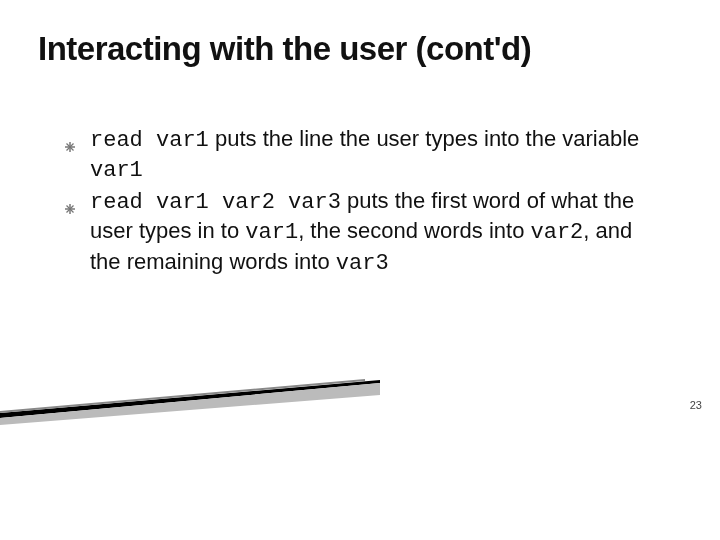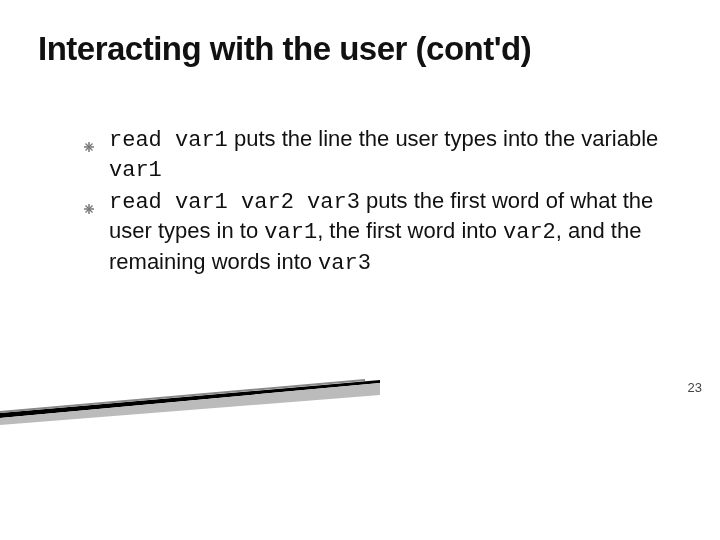--- a/index.html
+++ b/index.html
@@ -24,21 +24,21 @@
     position: absolute;
     top: 30px;
     left: 38px;
     font-size: 33px;
     font-weight: 700;
     letter-spacing: -0.5px;
   }
   .content {
     position: absolute;
     top: 125px;
-    left: 77px;
+    left: 58px;
     width: 590px;
     font-size: 22px;
     line-height: 1.28;
   }
   .bullet-item {
     position: relative;
     padding-left: 32px;
     margin-bottom: 2px;
   }
   .bullet-item .bullet-icon {
@@ -51,23 +51,23 @@
     font-size: 22px;
     line-height: 1.32;
     margin-top: 2px;
     white-space: pre;
   }
   .mono {
     font-family: "Courier New", Courier, monospace;
   }
   .page-number {
     position: absolute;
-    bottom: 30px;
+    bottom: 14px;
     right: 18px;
-    font-size: 13px;
+    font-size: 11px;
     color: #444;
   }
   
   .deco {
     position: absolute;
     left: 0;
     bottom: 0;
     width: 380px;
     height: 70px;
     pointer-events: none;
@@ -96,21 +96,21 @@
 
     <div class="bullet-item">
       <span class="bullet-icon">
         <svg width="12" height="12" viewBox="0 0 12 12">
           <line x1="6" y1="1" x2="6" y2="11" stroke="#777" stroke-width="1.5"></line>
           <line x1="1" y1="6" x2="11" y2="6" stroke="#777" stroke-width="1.5"></line>
           <line x1="2.5" y1="2.5" x2="9.5" y2="9.5" stroke="#777" stroke-width="1.2"></line>
           <line x1="9.5" y1="2.5" x2="2.5" y2="9.5" stroke="#777" stroke-width="1.2"></line>
         </svg>
       </span>
-      <span class="mono">read var1 var2 var3</span><span> puts the first word of what the user types in to </span><span class="mono">var1</span><span>, the first word into </span><span class="mono">var2</span><span>, and the remaining words into </span><span class="mono">var3</span>
+      <span class="mono">read var1 var2 var3</span><span> puts the first word of what the user types in to </span><span class="mono">var1</span><span>, the second words into </span><span class="mono">var2</span><span>, and the remaining words into </span><span class="mono">var3</span>
     </div>
 
 
   </div>
 
   <svg class="deco" viewBox="0 0 380 70" preserveAspectRatio="none">
     <polygon points="0,58 380,25 380,28 0,63" fill="#000"></polygon>
     <polygon points="0,63 380,28 380,40 0,70" fill="#bbb"></polygon>
     <polygon points="0,56 365,24 365,26 0,58" fill="#888"></polygon>
   </svg>

